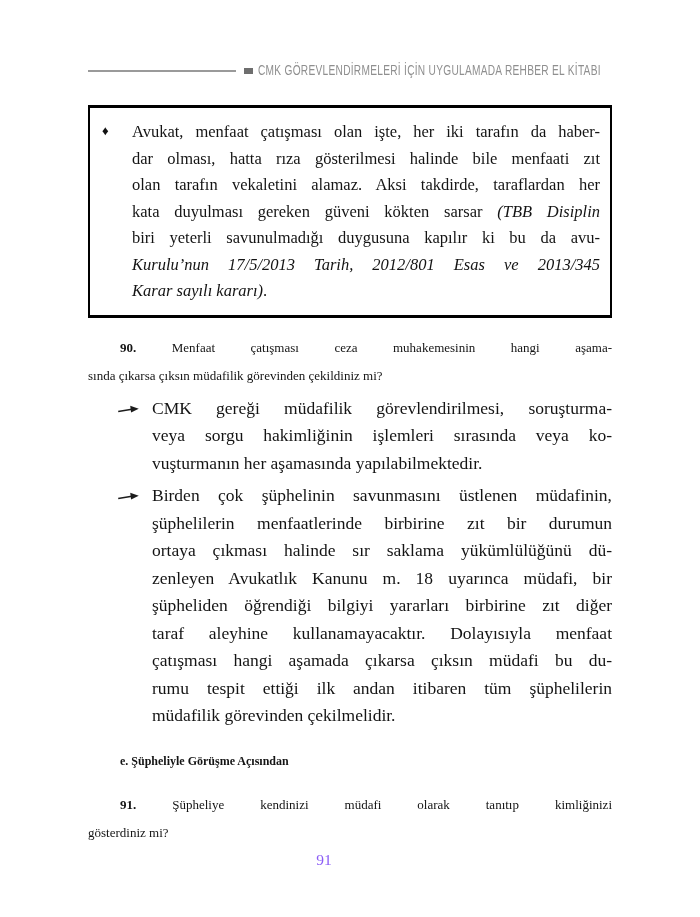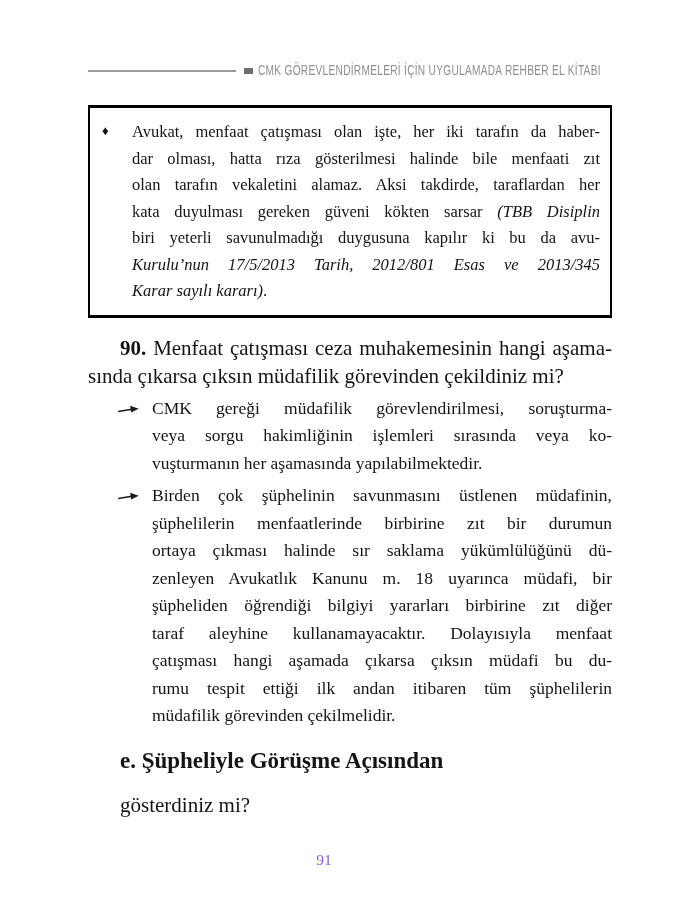--- a/index.html
+++ b/index.html
@@ -45,35 +45,35 @@
     border-top-width: 3px;
     border-bottom-width: 3px;
     box-sizing: border-box;
     display: flex;
     padding: 11px 10px 10px 12px;
   }
   .law-bullet { flex: none; width: 30px; font-size: 13px; padding-top: 4px; color: #111; }
   .law-text { flex: 1; font-size: 16.5px; line-height: 26.5px; }
 
   
-  .para { font-size: 21px; line-height: 28px; }
+  .para { font-size: 13px; line-height: 28px; }
   .p90 { margin-top: 16px; }
   .p91 { margin-top: 16px; }
   .indent-first .tline:first-child { text-indent: 32px; }
 
   .qitem { display: flex; margin-top: 5px; }
   .qbullet { flex: none; width: 64px; box-sizing: border-box; padding-left: 29px; padding-top: 8px; }
   .arrow-svg { width: 23px; height: 12px; display: block; }
   .qtext { flex: 1; font-size: 17.5px; line-height: 27.5px; }
 
   .subheading {
     margin-top: 17px;
     padding-left: 32px;
     font-weight: bold;
-    font-size: 23px;
+    font-size: 12px;
     line-height: 28px;
   }
 
   .page-number {
     position: absolute; top: 851px; left: 0;
     width: 648px; text-align: center;
     font-size: 15.5px; color: #8b5cf6;
   }
 
   
@@ -141,18 +141,19 @@
         <div class="tline"><span>taraf aleyhine kullanamayacaktır. Dolayısıyla menfaat</span></div>
         <div class="tline"><span>çatışması hangi aşamada çıkarsa çıksın müdafi bu du-</span></div>
         <div class="tline"><span>rumu tespit ettiği ilk andan itibaren tüm şüphelilerin</span></div>
         <div class="tline last"><span>müdafilik görevinden çekilmelidir.</span></div>
       </div>
   </div>
 
   <div class="subheading">e. Şüpheliyle Görüşme Açısından</div>
 
   <div class="para p91 indent-first">
+      <div class="tline"><span class="bo">91.</span><span> Şüpheliye kendinizi müdafi olarak tanıtıp kimliğinizi</span></div>
       <div class="tline last"><span>gösterdiniz mi?</span></div>
     </div>
 
 </div>
 
 <div class="page-number">91</div>
 
 </body></html>

